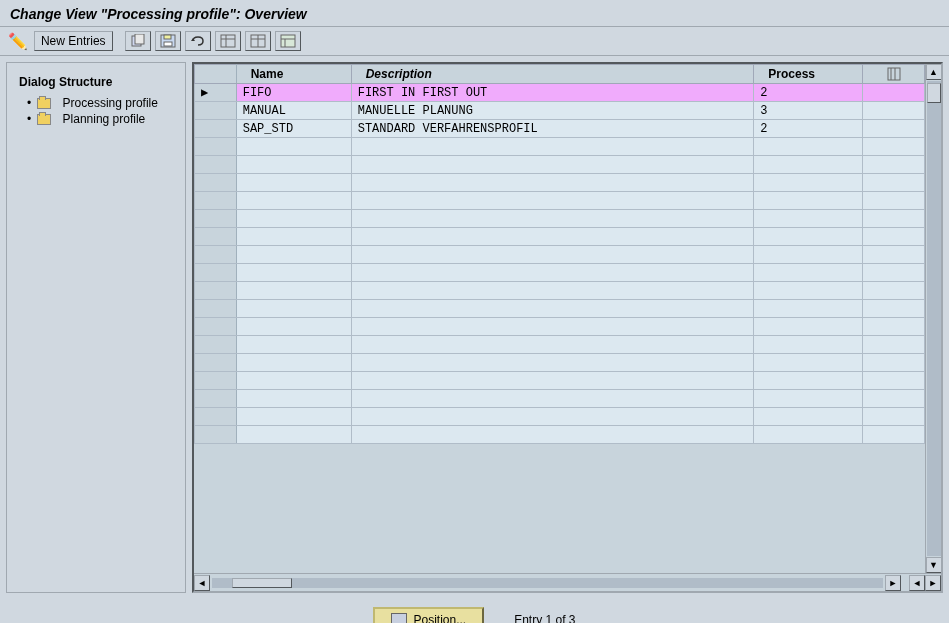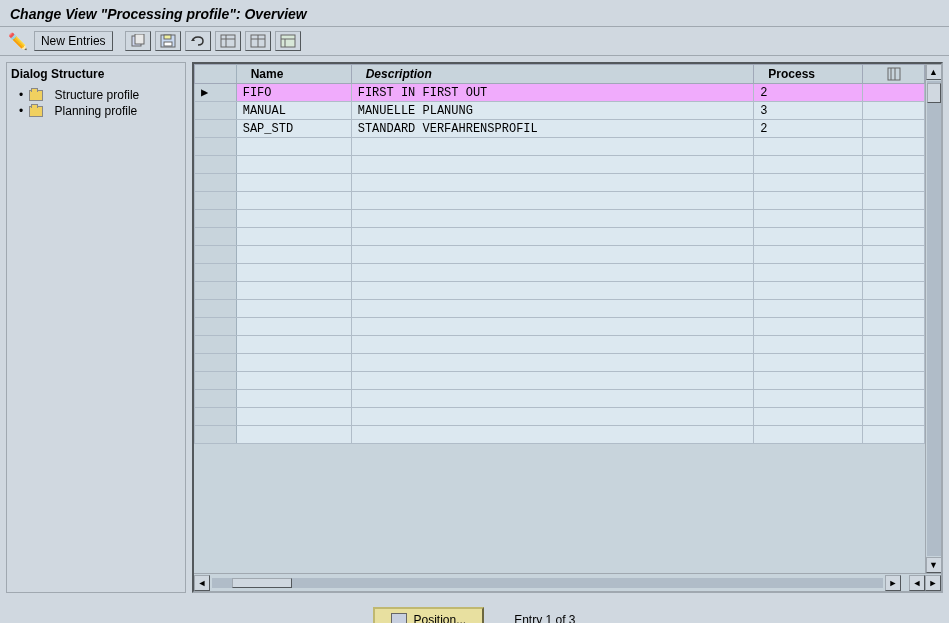--- a/index.html
+++ b/index.html
@@ -67,21 +67,21 @@
       height: calc(623px - 80px);
       padding: 6px;
       gap: 6px;
     }
 
     
     .dialog-panel {
       width: 180px;
       background: #d0d8e0;
       border: 1px solid #a0a8b0;
-      padding: 4px;
+      padding: 12px;
       flex-shrink: 0;
     }
     .dialog-panel-title {
       font-weight: bold;
       font-size: 12px;
       margin-bottom: 6px;
       color: #000;
     }
     .dialog-item {
       display: flex;
@@ -349,21 +349,21 @@
   </div>
 </div>
 
 <div class="main-content">
 
   <div class="dialog-panel">
     <div class="dialog-panel-title">Dialog Structure</div>
     <div class="dialog-item active">
       <span class="bullet">•</span>
       <span class="folder-icon"></span>
-      &nbsp;<span>Structure profile</span>
+      &nbsp;<span>Processing profile</span>
     </div>
     <div class="dialog-item">
       <span class="bullet">•</span>
       <span class="folder-icon"></span>
       &nbsp;<span>Planning profile</span>
     </div>
   </div>
 
   <div class="table-area">
     <div class="table-wrapper">

